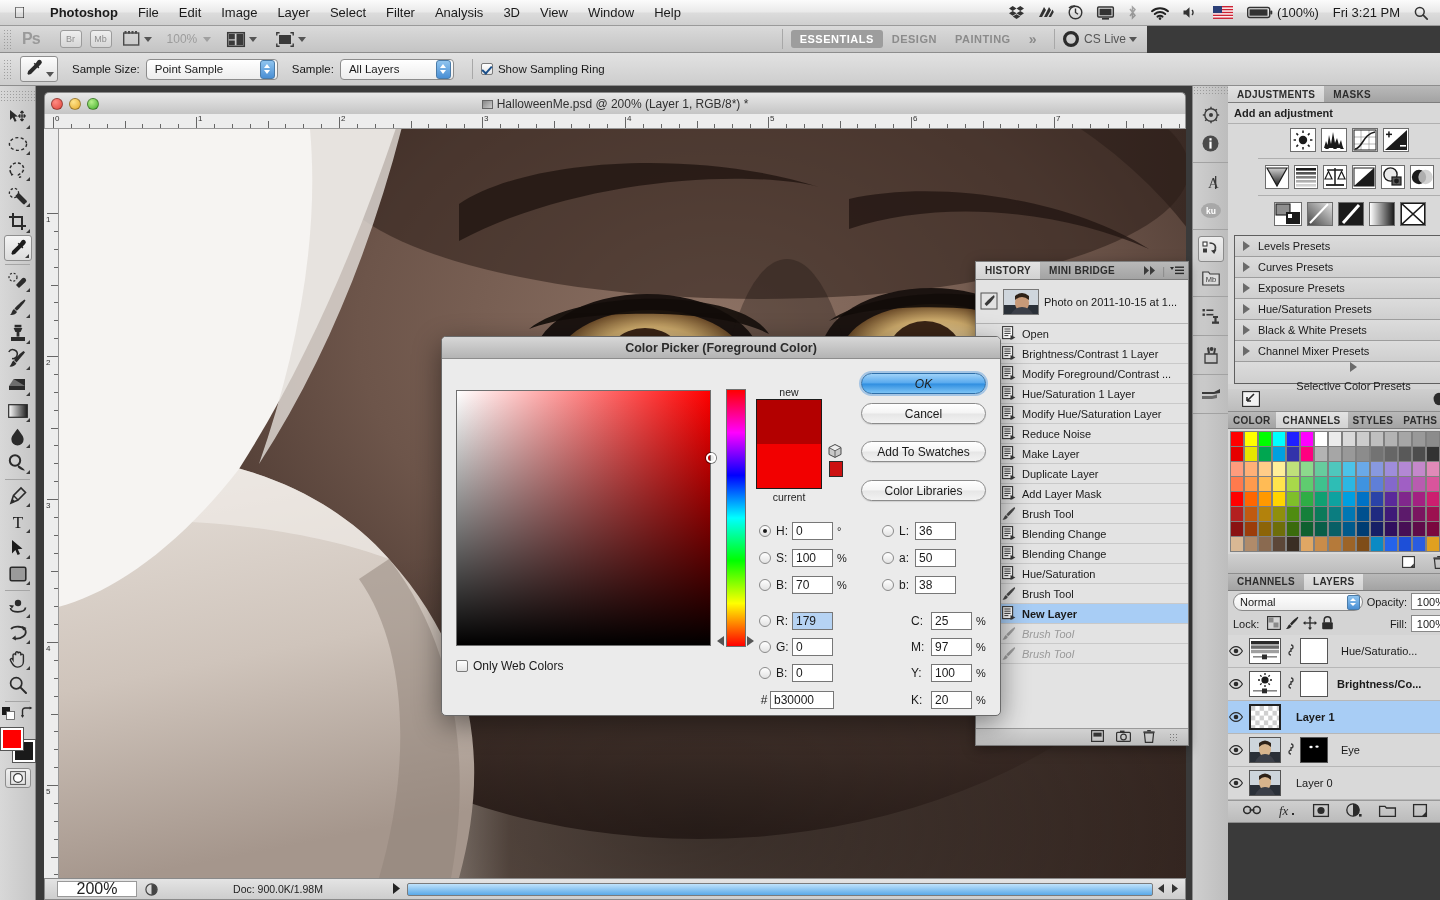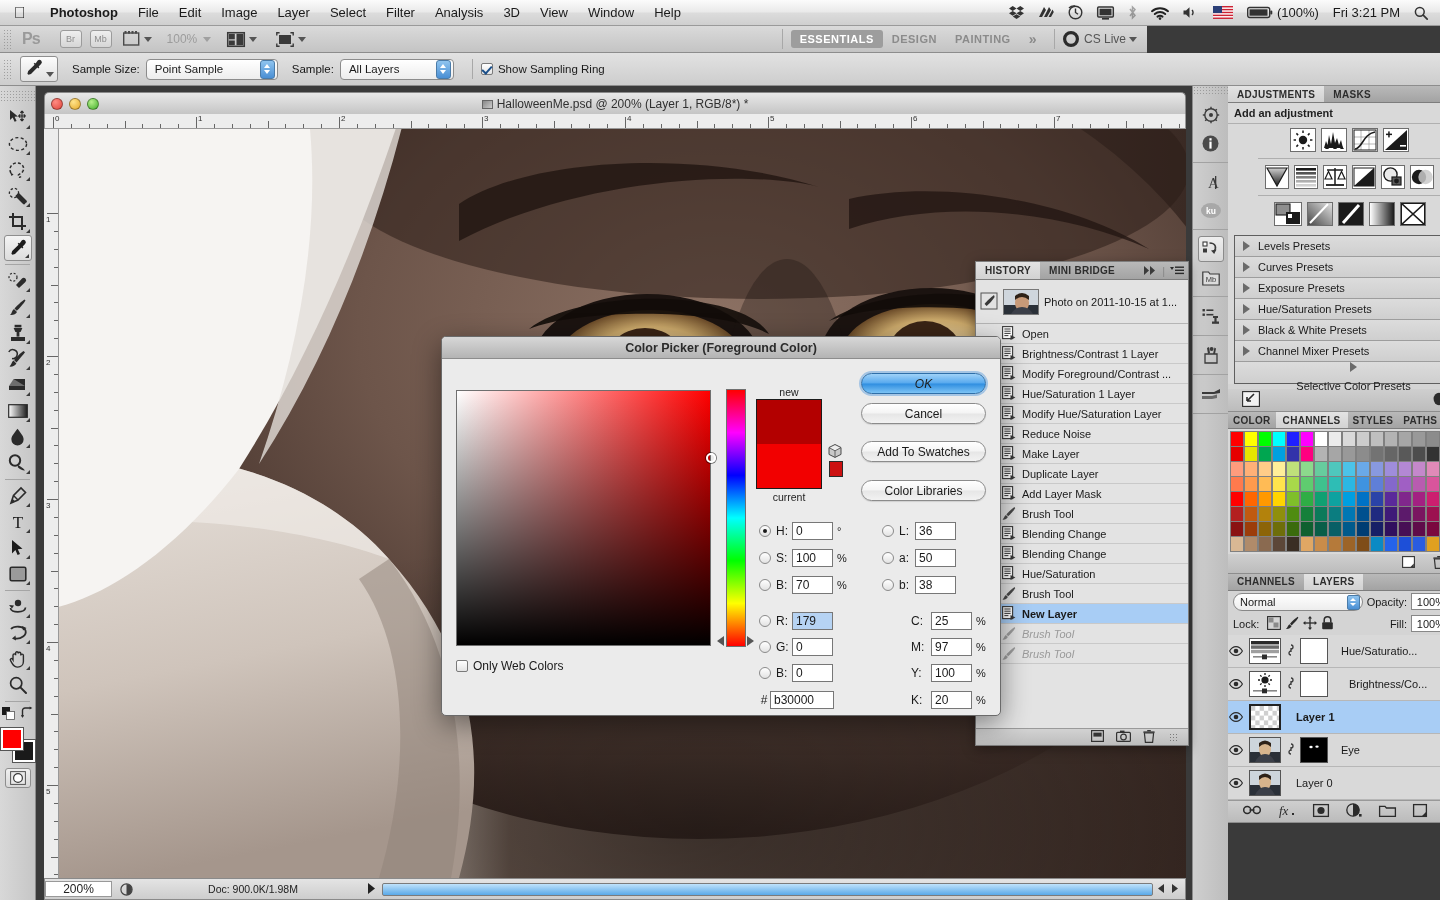--- a/index.html
+++ b/index.html
@@ -126,22 +126,22 @@
   .rlabelv { position:absolute; left:2px; font-size:8px; color:#333; }
   .canvas {
     position:absolute; left:15px; top:37px; right:0; bottom:22px;
     overflow:hidden; background:#1b1b1b;
   }
   .statusbar {
     position:absolute; left:0; right:0; bottom:0; height:22px;
     background:linear-gradient(to bottom,#e4e4e4,#cdcdcd); border:1px solid #8a8a8a;
     display:flex; align-items:center; font-size:10.5px; color:#222;
   }
-  .zoombox { width:67px; height:16px; margin-left:0; background:#fff; border:1px solid #999;
-    display:flex;align-items:center;justify-content:center; font-size:12px;}
+  .zoombox { width:80px; height:16px; margin-left:12px; background:#fff; border:1px solid #999;
+    display:flex;align-items:center;justify-content:center; font-size:16px;}
   .docinfo { flex:1; text-align:center; }
   .scrollh { position:absolute; left:15px; right:0; bottom:0; height:15px; }
 
   
   .dialog {
     position:absolute; left:441px; top:336px; width:560px; height:380px;
     background:#ebebeb; border:1px solid #6a6a6a; border-radius:5px;
     box-shadow:0 8px 28px rgba(0,0,0,.45); z-index:80; overflow:hidden;
   }
   .dlg-title {
@@ -1879,21 +1879,21 @@
                 <rect x="3" y="18" width="24" height="1.6" fill="#888"></rect>
                 <rect x="12" y="16.5" width="5" height="4.8" fill="#2b2b2b"></rect>
               </svg></span>
             <span class="linkico"><svg width="8" height="12" viewBox="0 0 8 12">
                 <path d="M4 1 a2 2 0 0 1 0 4 M4 7 a2 2 0 0 0 0 4" fill="none" stroke="#3a3a3a" stroke-width="1.3"></path>
                 <path d="M4 4 V8" stroke="#3a3a3a" stroke-width="1.3"></path>
               </svg></span>
             <span class="mthumb"><svg width="26" height="24" viewBox="0 0 26 24">
                 <rect width="26" height="24" fill="#fff"></rect>
               </svg></span>
-            <span style="margin-left: 16px;">Brightness/Co...</span>
+            <span style="margin-left: 4px; font-weight: bold;">Brightness/Co...</span>
           </div>
           <div class="layerrow sel">
             <span class="eye">
               <svg width="14" height="10" viewBox="0 0 14 10">
                 <path d="M7 0.6 C11 0.6 13.4 5 13.4 5 C13.4 5 11 9.4 7 9.4 C3 9.4 0.6 5 0.6 5 C0.6 5 3 0.6 7 0.6 Z" fill="none" stroke="#2b2b2b" stroke-width="1.1"></path>
                 <circle cx="7" cy="5" r="2.3" fill="#2b2b2b"></circle>
               </svg>
             </span>
             <span class="lthumb active"><svg width="30" height="24" viewBox="0 0 30 24">
                 <rect width="30" height="24" fill="#fff"></rect>

